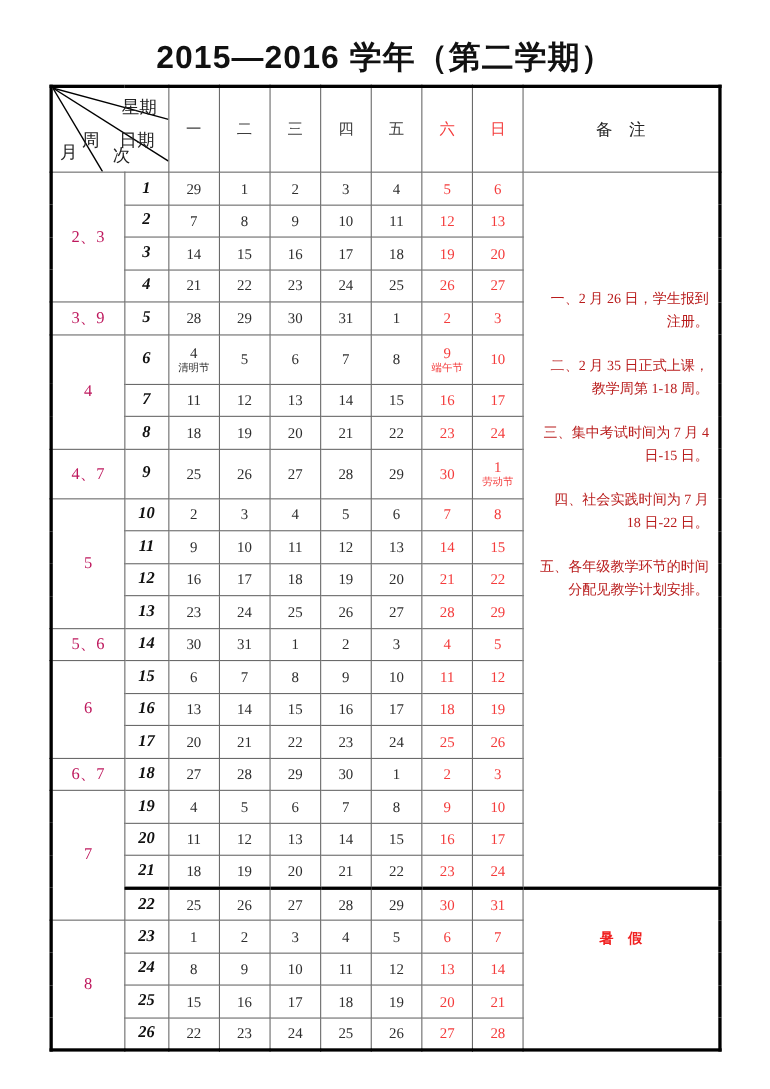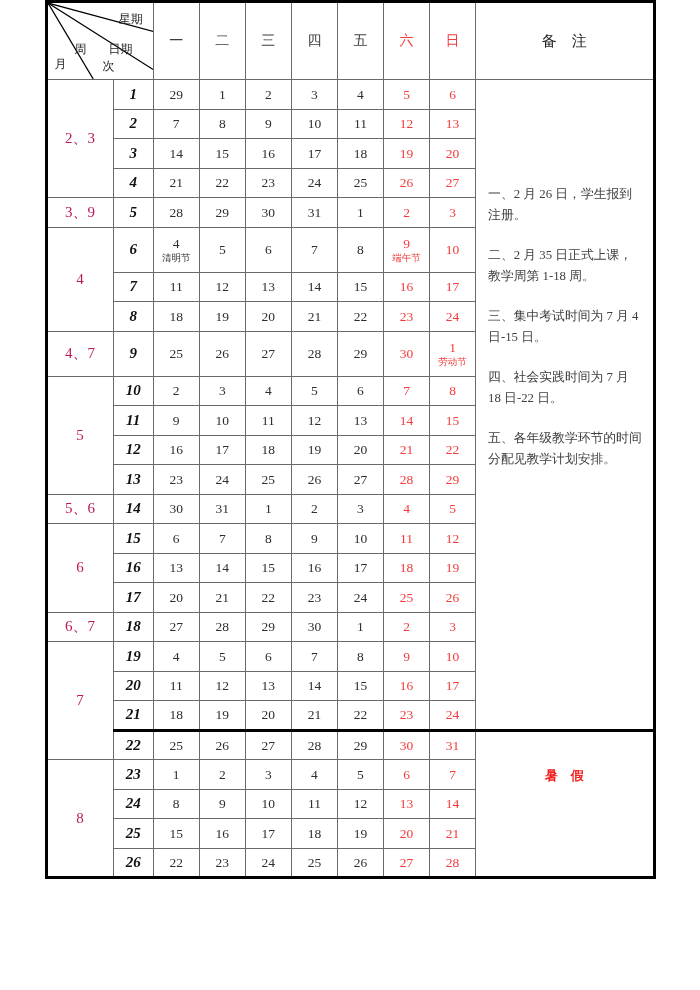--- a/index.html
+++ b/index.html
@@ -12,45 +12,46 @@
   .cal th,.cal td{border:1px solid var(--grid);padding:0;text-align:center;vertical-align:middle;}
   thead tr{height:78px;}
   thead th{border-bottom:2px solid var(--line);font-weight:normal;}
   .day-h{font-size:14px;color:#3c3c3c;}
   .day-h.red{color:var(--red);}
   .remarks-h{font-size:15px;color:#222;border-left:2px solid var(--line);margin-top:29px;}
   
   .corner{position:relative;border-right:1px solid #333;}
   .corner .diag{position:absolute;left:0;top:0;width:100%;height:100%;display:block;}
   .corner .diag line{stroke:#000;stroke-width:1.3;}
-  .corner span{position:absolute;font-size:12px;color:#222;}
+  .corner span{position:absolute;font-size:16px;color:#222;}
   .c-weekday{top:8px;right:10px;}
   .c-week{top:38px;left:27px;}
   .c-date{top:38px;left:61px;}
   .c-month{bottom:6px;left:7px;}
   .c-order{bottom:4px;left:55px;}
   
   tr.wk{height:29.5px;}
   tr.tall{height:45px;}
   tr.divider td{border-top:3px solid var(--line);}
   .month-cell{font-size:15px;color:#be185d;border-color:#333;}
   .weeknum-cell{font-style:italic;font-weight:600;font-size:15px;color:#111;border-color:#333;}
   .day-cell{font-size:13.5px;color:#2e2e2e;line-height:15px;}
   .day-cell.red{color:var(--red);}
   .day-cell .holiday{font-size:9.5px;line-height:11px;margin-top:2px;}
   .remarks-cell{border-left:2px solid var(--line);}
   .remarks-cell.notes{vertical-align:top;text-align:left;padding:104px 8px 0 12px;}
-  .note{font-size:12.8px;line-height:21px;color:#404040;margin-bottom:19px;}
+  .note{font-size:12.8px;line-height:21px;color:#b91c1c;margin-bottom:19px;text-align:right;}
   .remarks-cell.vacation{vertical-align:middle;text-align:center;font-size:13px;
         font-weight:bold;color:var(--red-strong);padding-bottom:55px;}
 </style>
 </head>
 <body style="--red: #f43b3b; --red-strong: #f02020; --grid: #6a6a6a; --line: #000000;">
 
 <div class="page">
+  <h1 class="title">2015—2016 学年（第二学期）</h1>
 
   <table class="cal">
     <colgroup>
       <col style="width:67px">
         <col style="width:40px">
       <col style="width:46px">
         <col style="width:46px">
         <col style="width:46px">
       <col style="width:46px">
         <col style="width:46px">

